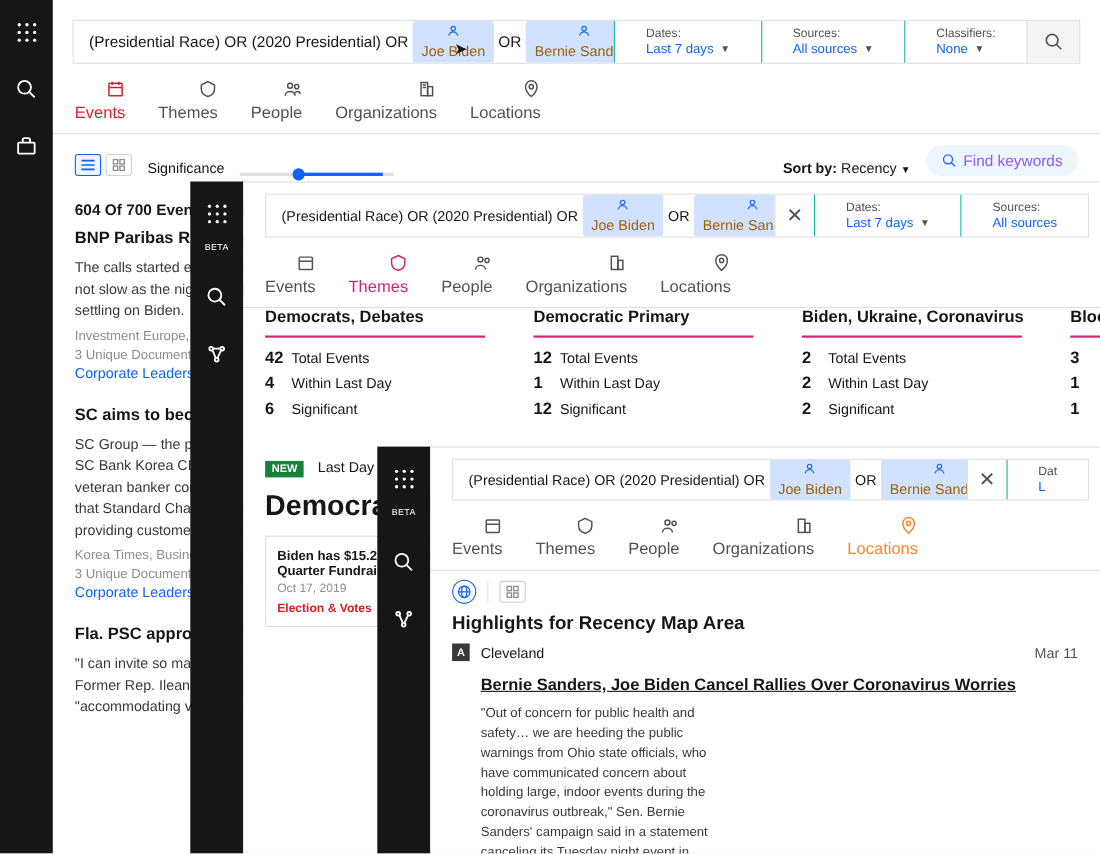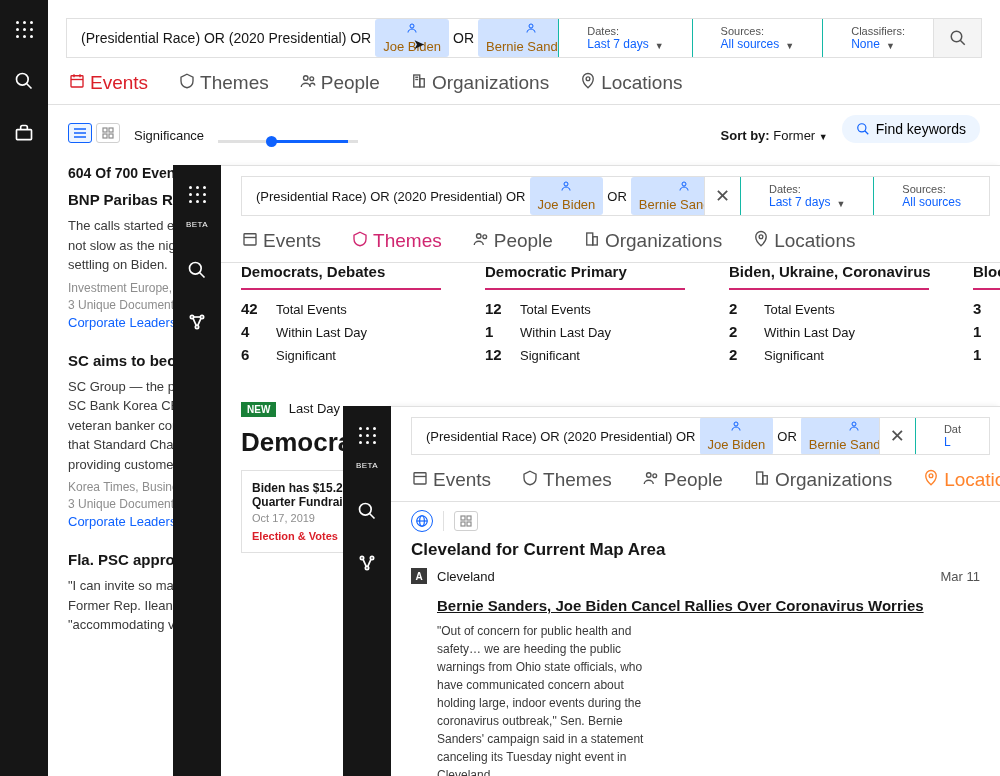--- a/index.html
+++ b/index.html
@@ -16,61 +16,61 @@
 
 .main-panel { position: absolute; left: 48px; top: 0; right: 0; }
 
 .search-row { display: flex; align-items: stretch; border: 1px solid #e0e0e0; margin: 18px 18px 0 18px; height: 40px; }
 .search-main { flex: 1; display: flex; align-items: center; padding: 0 14px; font-size: 14px; color: #161616; overflow: hidden; white-space: nowrap; }
 .search-row.small .search-main { font-size: 13px; }
 .pill { background: #d0e2ff; color: #a16207; border-radius: 3px; padding: 3px 8px; margin: 0 4px; display: inline-flex; align-items: center; gap: 5px; font-size: 13px; flex-direction: column; }
 .pill-icon { width: 12px; height: 12px; }
 .filter-box { border-left: 1px solid #14b8a6; padding: 4px 28px; display: flex; flex-direction: column; justify-content: center; min-width: 100px; }
 .filter-label { font-size: 11px; color: #525252; }
-.filter-value { font-size: 12px; color: #0f62fe; display: flex; align-items: flex-end; gap: 6px; }
+.filter-value { font-size: 12px; color: #0f62fe; display: flex; align-items: center; gap: 6px; }
 .filter-value .chev { color: #525252; font-size: 9px; }
 .search-btn { width: 48px; border-left: 1px solid #e0e0e0; background: #f4f4f4; display: flex; align-items: center; justify-content: center; cursor: pointer; }
 .close-x { width: 36px; display: flex; align-items: center; justify-content: center; font-size: 18px; color: #525252; cursor: pointer; border-left: 1px solid #e0e0e0;}
 
 .tabs { display: flex; gap: 30px; padding: 14px 20px 10px; border-bottom: 1px solid #e0e0e0; }
-.tab { display: flex; flex-direction: row; align-items: flex-start; gap: 4px; font-size: 19px; color: #525252; cursor: pointer; }
+.tab { display: flex; flex-direction: column; align-items: flex-end; gap: 4px; font-size: 15px; color: #525252; cursor: pointer; }
 .tab.active-red { color: #da1e28; }
 .tab.active-magenta { color: #d02670; }
 .tab.active-orange { color: #ff832b; }
 .tab-icon { width: 18px; height: 18px; }
 
 .toolbar { display: flex; align-items: flex-end; padding: 10px 20px; gap: 14px; font-size: 13px; }
 .view-toggle { display: flex; gap: 4px; }
 .view-btn { width: 24px; height: 20px; border: 1px solid #d0d0d0; display: flex; align-items: center; justify-content: center; cursor: pointer; border-radius: 3px; }
 .view-btn.on { background: #edf5ff; border-color: #0f62fe; }
 .slider-track { width: 140px; height: 3px; background: #e0e0e0; position: relative; }
 .slider-fill { position: absolute; left: 50px; width: 80px; height: 3px; background: #0f62fe; }
 .slider-dot { position: absolute; left: 48px; top: -4px; width: 11px; height: 11px; background: #0f62fe; border-radius: 50%; }
 
 .sortby { margin-left: auto; font-size: 13px;}
 .sortby b { font-weight: 600;}
-.find-keywords { display: flex; align-items: center; gap: 6px; background: #edf5ff; color: #000000; padding: 6px 14px; border-radius: 16px; font-size: 14px; cursor: pointer; }
+.find-keywords { display: flex; align-items: center; gap: 6px; background: #edf5ff; color: #8b5cf6; padding: 6px 14px; border-radius: 16px; font-size: 14px; cursor: pointer; }
 
 .content { padding: 12px 20px; }
 .summary-line { font-weight: 600; font-size: 14px; margin-bottom: 10px; }
 
 .article { margin-bottom: 22px; max-width: 480px; }
 .article h3 { font-size: 15px; font-weight: 600; margin-bottom: 8px; }
 .article p { font-size: 13px; line-height: 1.5; color: #393939; margin-bottom: 6px; }
 .article .meta { font-size: 12px; color: #8d8d8d; margin-bottom: 3px; }
 .article .link { font-size: 13px; color: #0f62fe; }
 
 
 .panel2 { position: absolute; left: 221px; top: 165px; right: 0; background: #fff; border-top: 1px solid #e0e0e0; box-shadow: -2px 0 6px rgba(0,0,0,0.06); z-index: 15; height: 611px; }
 .panel2 .search-row { margin: 10px 10px 0 20px; height: 40px;}
 .analysis-text { padding: 14px 20px; font-size: 14px; color: #393939;}
 .themes-row { display: flex; gap: 44px; padding: 0 20px; overflow: hidden;}
 .theme-col { min-width: 200px; }
 .theme-col h4 { font-size: 15px; font-weight: 600; padding-bottom: 8px; border-bottom: 2px solid #d02670; margin-bottom: 10px; white-space: nowrap;}
-.theme-stat { display: flex; gap: 13px; font-size: 13px; margin-bottom: 6px; align-items: baseline;}
+.theme-stat { display: flex; gap: 2px; font-size: 13px; margin-bottom: 6px; align-items: baseline;}
 .theme-stat .num { font-weight: 600; width: 22px; font-size: 15px;}
 .newbadge { background: #198038; color: #fff; font-size: 10px; padding: 2px 6px; font-weight: 600; margin-right: 8px;}
 .theme-title-big { font-size: 26px; font-weight: 700; padding: 10px 20px 4px; }
 .event-card { border: 1px solid #e0e0e0; padding: 10px; margin: 8px 20px 0; max-width: 210px; font-size: 12px; }
 .event-card .ttl { font-weight: 600; font-size: 12px; margin-bottom: 3px; }
 .event-card .date { color: #8d8d8d; font-size: 11px; margin-bottom: 6px;}
 .event-card .tag { color: #da1e28; font-size: 11px; font-weight: 600;}
 
 
 .panel3 { position: absolute; left: 391px; top: 406px; right: 0; background: #fff; border-top: 1px solid #e0e0e0; box-shadow: -2px 0 6px rgba(0,0,0,0.08); z-index: 35; height: 370px; }
@@ -236,21 +236,21 @@
             <rect x="1" y="7" width="4" height="4"></rect>
             <rect x="7" y="7" width="4" height="4"></rect>
           </svg>
         </div>
     </div>
     <span>Significance</span>
     <div class="slider-track">
         <div class="slider-fill"></div>
         <div class="slider-dot"></div>
       </div>
-    <div class="sortby"><b>Sort by:</b> <span>Former</span> <span class="chev" style="font-size:9px;">▼</span></div>
+    <div class="sortby"><b>Sort by:</b> <span>Recency</span> <span class="chev" style="font-size:9px;">▼</span></div>
     <div class="find-keywords">
       <svg width="14" height="14" viewBox="0 0 24 24" fill="none" stroke="#0f62fe" stroke-width="2">
           <circle cx="10" cy="10" r="7"></circle>
           <line x1="15" y1="15" x2="21" y2="21"></line>
         </svg>
       <span>Find keywords</span>
     </div>
   </div>
 
   <div class="content">
@@ -576,21 +576,21 @@
     <div class="view-btn">
         <svg width="12" height="12" viewBox="0 0 12 12" stroke="#8d8d8d" stroke-width="1.2" fill="none">
           <rect x="1" y="1" width="4" height="4"></rect>
           <rect x="7" y="1" width="4" height="4"></rect>
           <rect x="1" y="7" width="4" height="4"></rect>
           <rect x="7" y="7" width="4" height="4"></rect>
         </svg>
       </div>
   </div>
 
-  <div class="highlight-header">Cleveland for Current Map Area</div>
+  <div class="highlight-header">Highlights for Recency Map Area</div>
   <div class="highlight-entry">
     <span class="letter">A</span>
     <span class="loc">Cleveland</span>
     <span class="dt">Mar 11</span>
   </div>
   <div class="highlight-title">Bernie Sanders, Joe Biden Cancel Rallies Over Coronavirus Worries</div>
   <div class="highlight-body" style="max-width:280px;">"Out of concern for public health and safety… we are heeding the public warnings from Ohio state officials, who have communicated concern about holding large, indoor events during the coronavirus outbreak," Sen. Bernie Sanders' campaign said in a statement canceling its Tuesday night event in Cleveland.</div>
 
   <div class="timeline-area">
     <div class="timeline-title">Timeline of Events: Mar 10 - 17, 2020</div>

